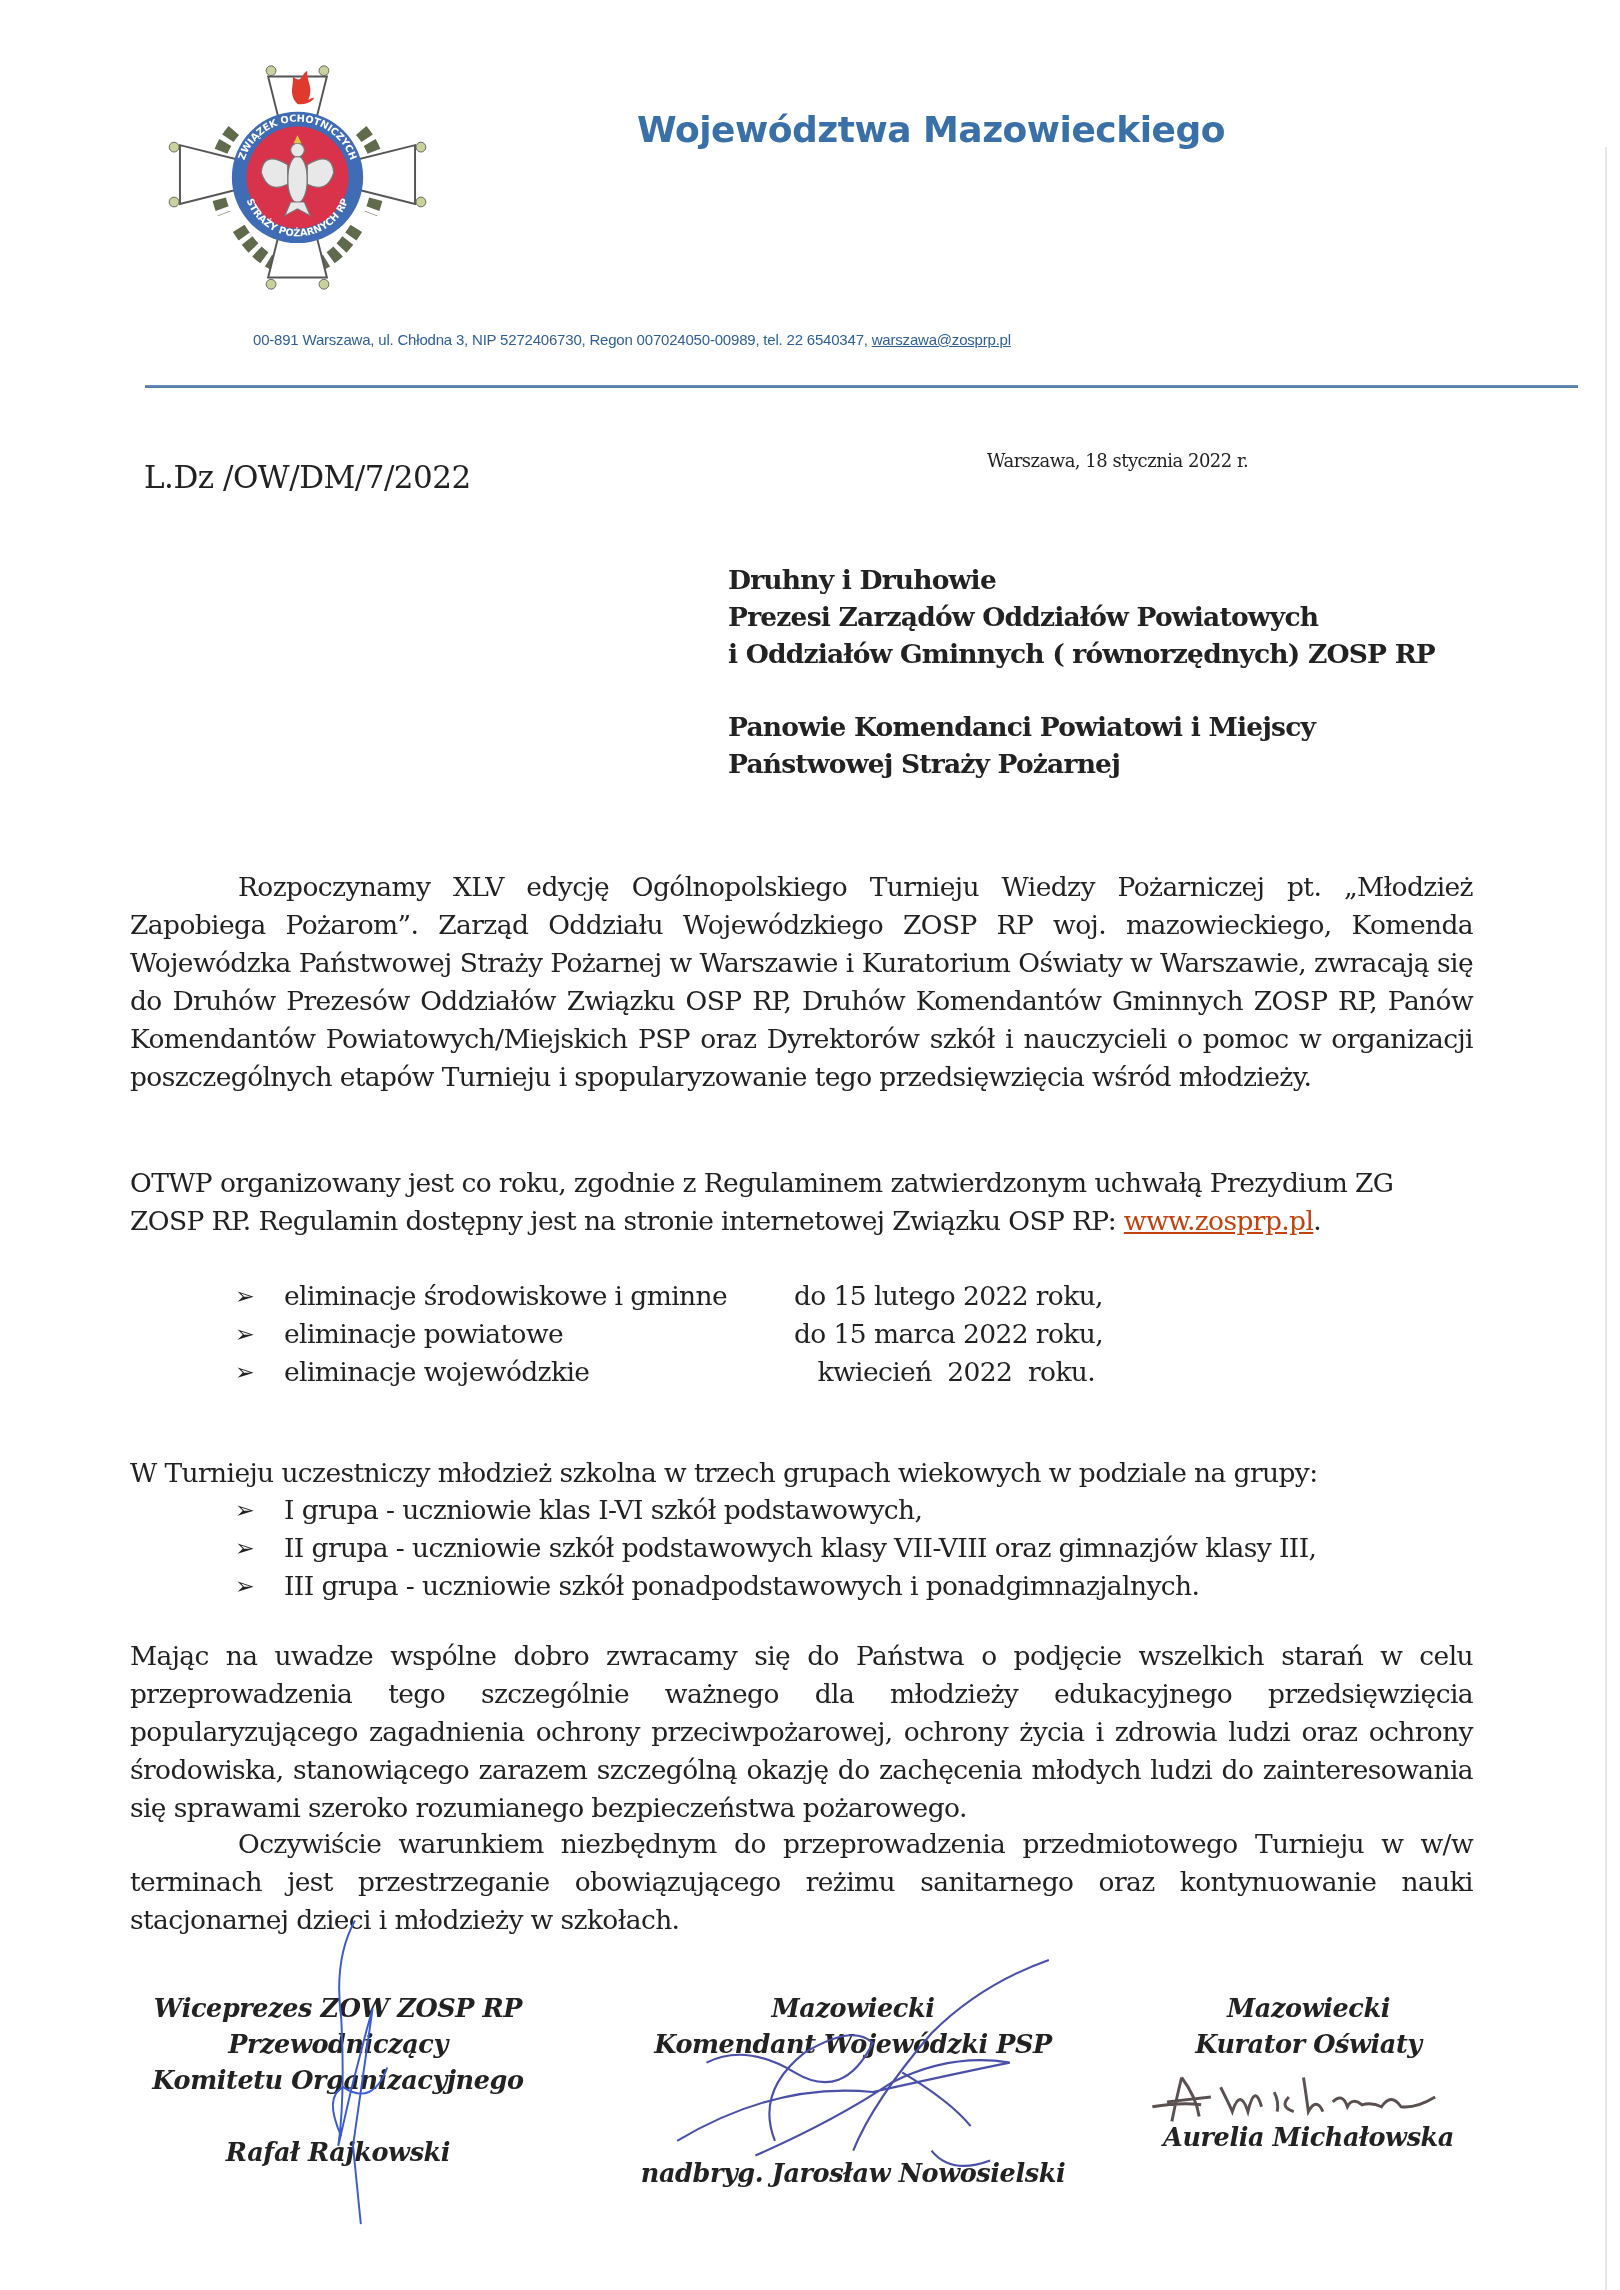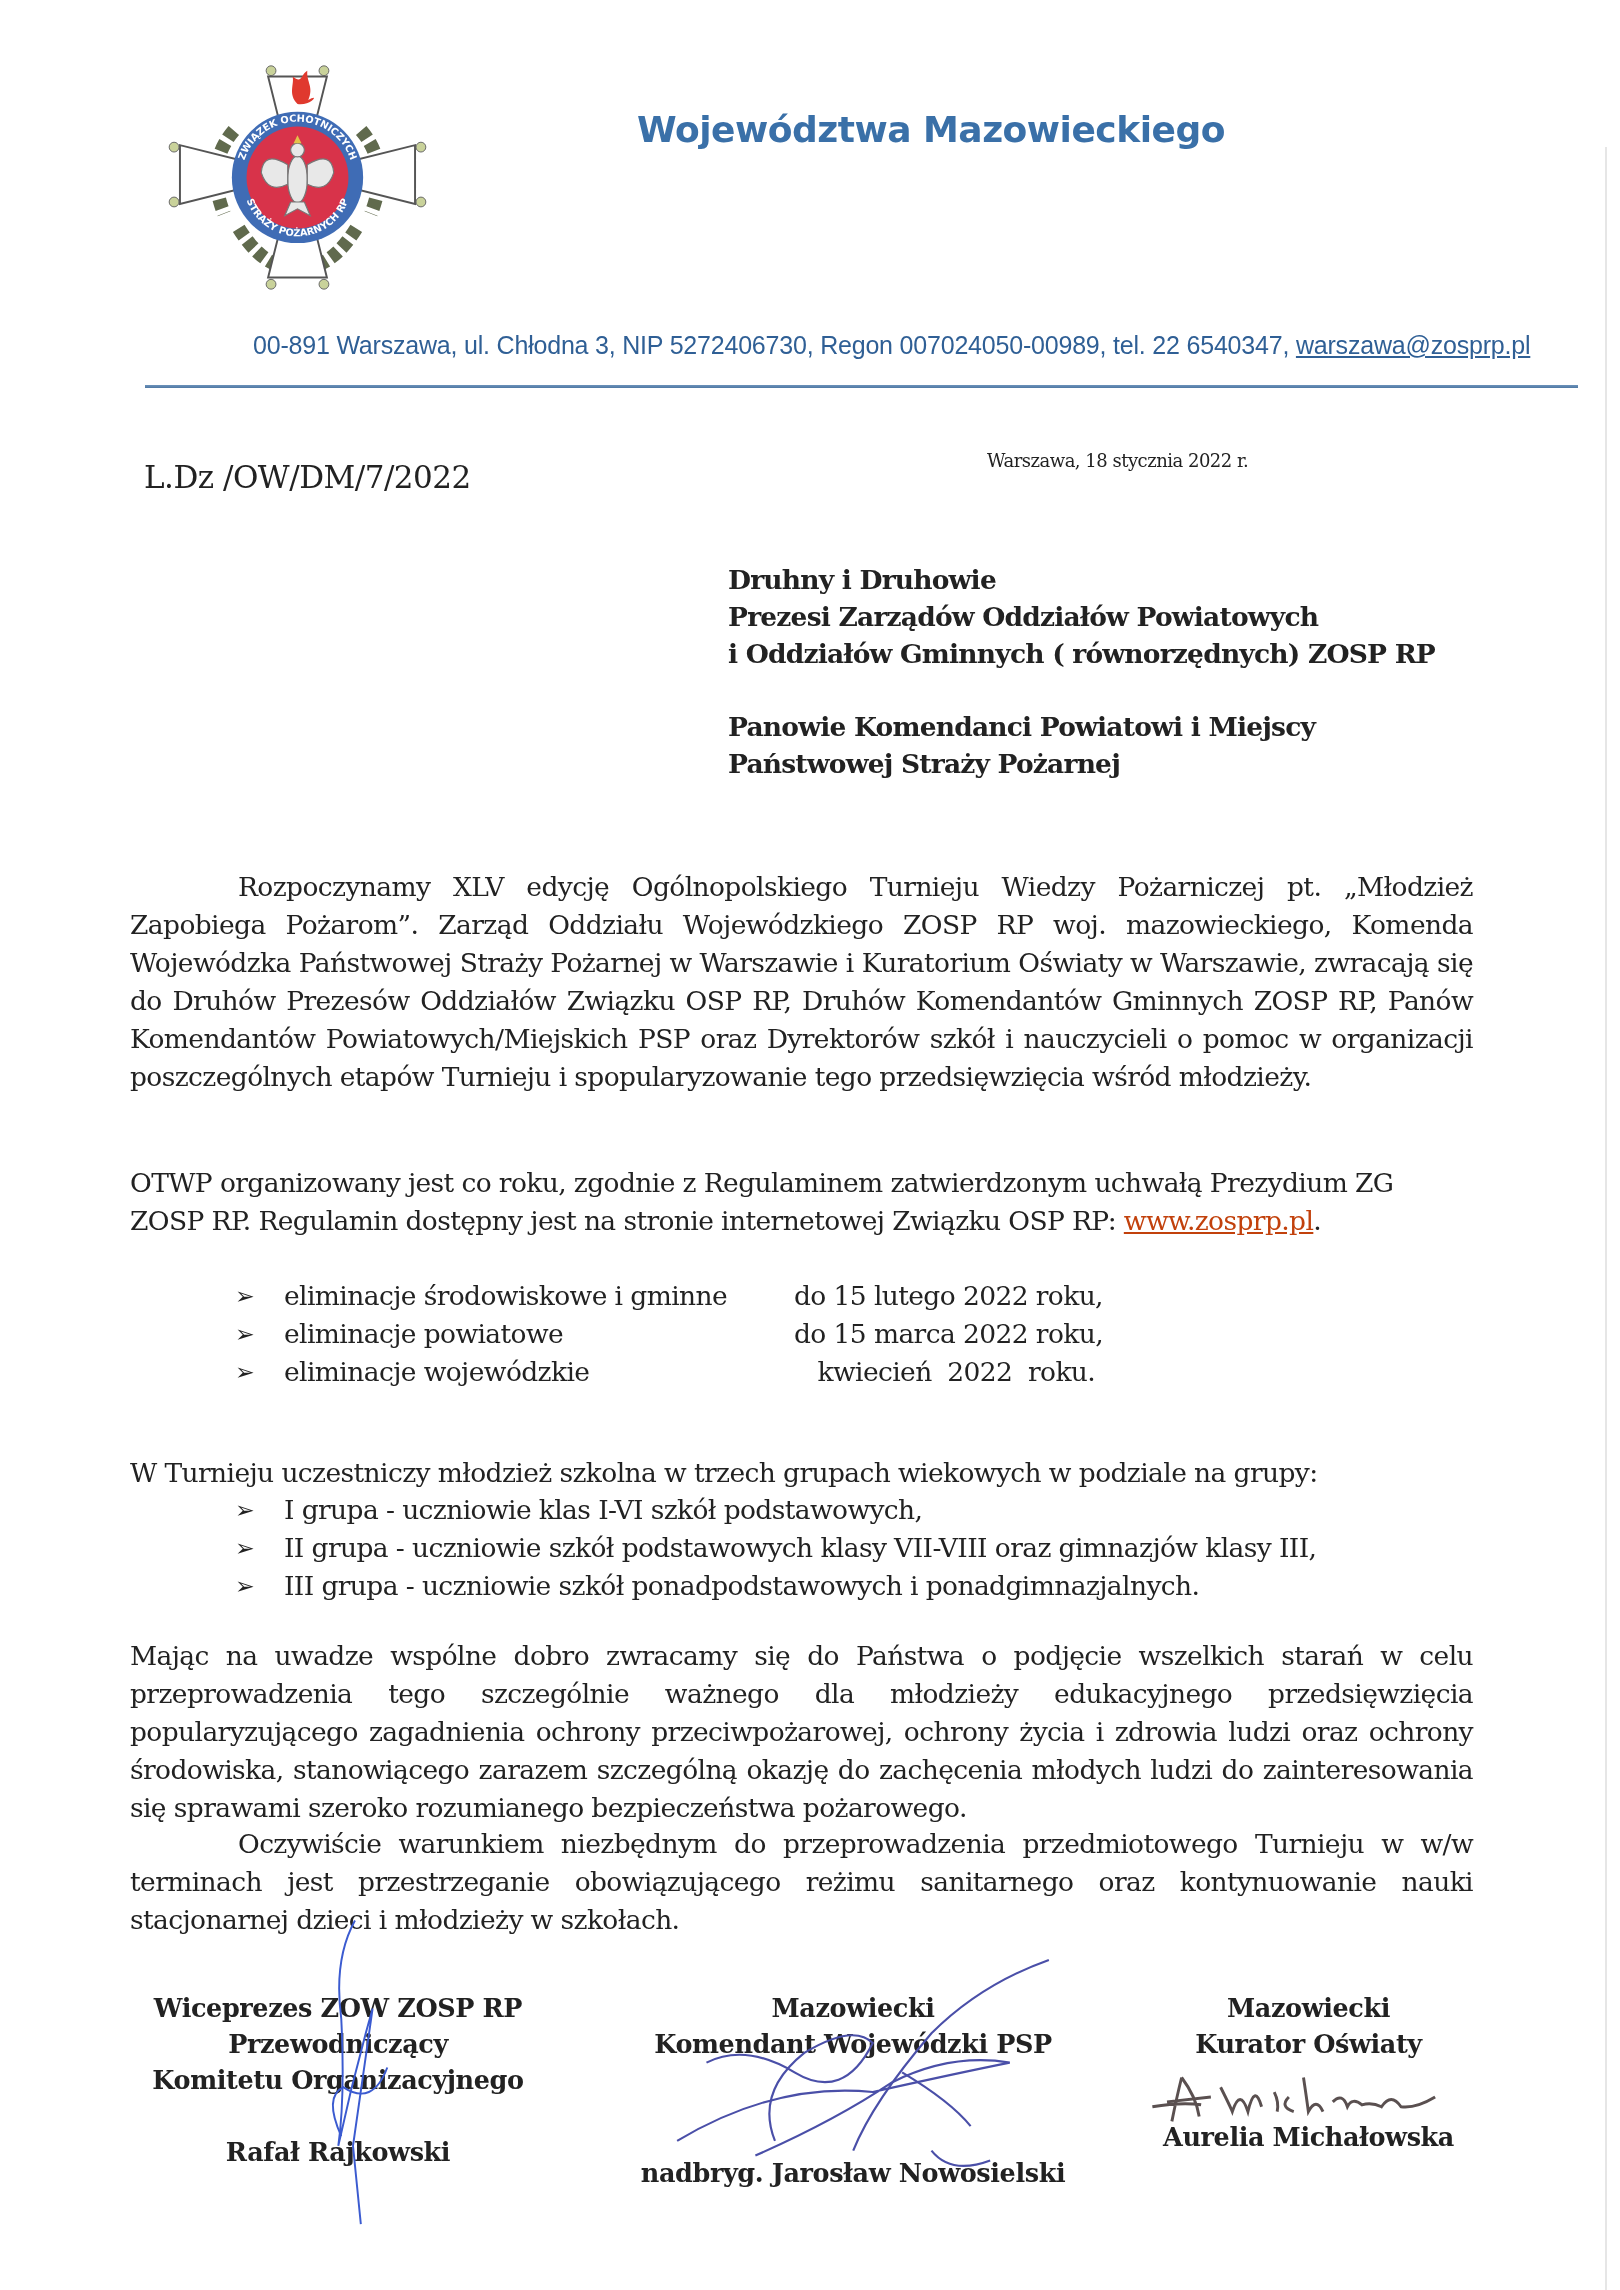--- a/index.html
+++ b/index.html
@@ -7,21 +7,21 @@
            font-family: "DejaVu Serif", "Liberation Serif", serif; color: #222; }
     .scan-edge { position: absolute; left: 1605px; top: 147px; width: 2px; height: 2144px; background: #e6e6e6; }
 
     
     .logo { position: absolute; left: 165px; top: 57px; width: 265px; height: 240px; }
     .org-title { position: absolute; left: 441px; top: 98px; width: 980px; text-align: center;
                  font-family: "DejaVu Sans", "Liberation Sans", sans-serif; font-weight: bold;
                  color: #3a70a8; font-size: 36px; line-height: 64px; letter-spacing: -0.5px; }
     .org-title div { white-space: nowrap; }
     .contact { position: absolute; left: 253px; top: 331px; font-family: "Liberation Sans", sans-serif;
-               font-size: 25px; color: #2f5f95; white-space: nowrap; letter-spacing: -0.2px; }
+               font-size: 15px; color: #2f5f95; white-space: nowrap; letter-spacing: -0.2px; }
     .contact a { color: #2f5f95; text-decoration: underline; }
     .divider { position: absolute; left: 145px; top: 385px; width: 1433px; height: 2.9px;
                background: linear-gradient(#6d93bb, #4f78a3); }
 
     
     .ref { position: absolute; left: 144px; top: 459px; font-size: 31px; letter-spacing: -0.5px; }
     .date { position: absolute; left: 987px; top: 450px; font-size: 18px; letter-spacing: -0.5px; }
 
     
     .addr { position: absolute; left: 728px; font-weight: bold; font-size: 26.5px; line-height: 37px;
@@ -42,21 +42,21 @@
     .blist { position: absolute; left: 235px; font-size: 26.5px; line-height: 38px; letter-spacing: -0.6px; }
     .blist1 { top: 1277px; }
     .blist1 .col-a { display: inline-block; width: 510px; }
     .p3 { top: 1454px; }
     .blist2 { top: 1491px; }
     .p4 { top: 1637px; text-align: justify; }
     .p5 { top: 1825px; text-align: justify; }
 
     
     .sig { position: absolute; top: 1990px; font-weight: bold; font-size: 25.5px; line-height: 36px;
-           text-align: center; white-space: nowrap; letter-spacing: -0.4px; }
+           text-align: center; white-space: nowrap; letter-spacing: -0.4px; font-style: italic; }
     .sig .name { margin-top: 36px; }
     .sig1 { left: 137px; width: 402px; }
     .sig2 { left: 613px; width: 480px; }
     .sig3 { left: 1147px; width: 323px; }
     .sig3 .name { margin-top: 57px; }
     .sig-ink { position: absolute; pointer-events: none; }
   </style>
 </head>
 <body>
 

